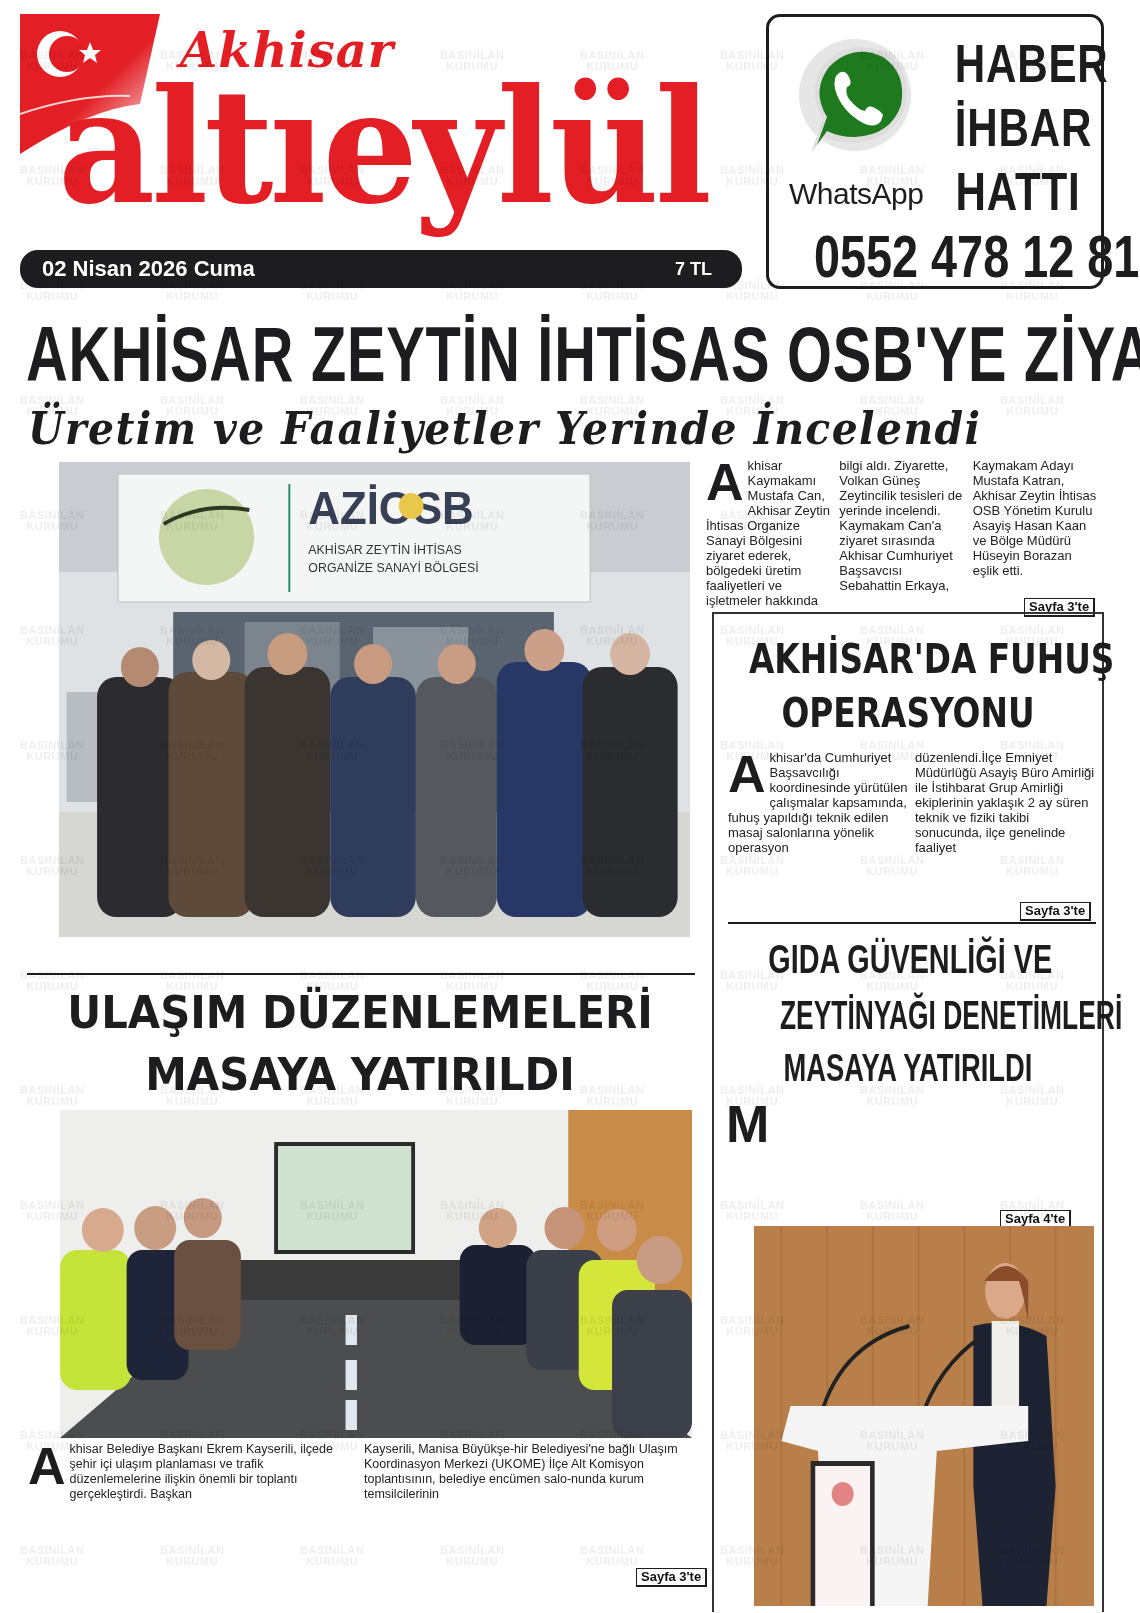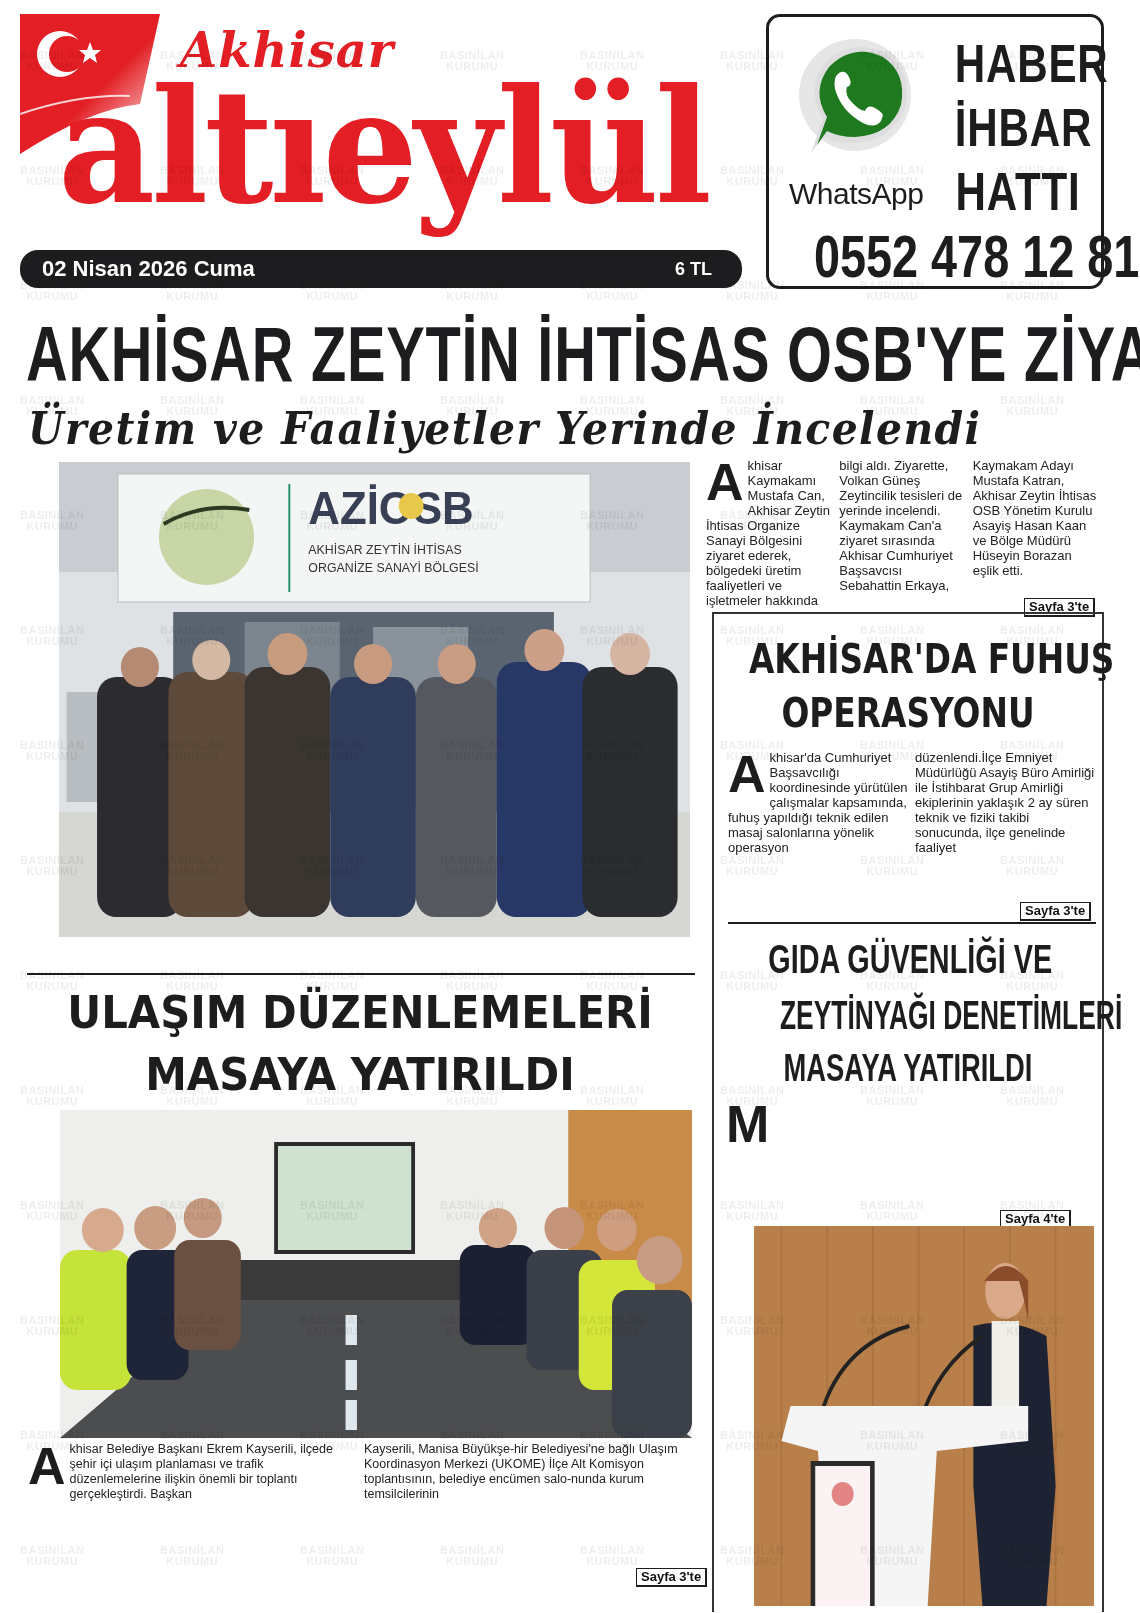--- a/index.html
+++ b/index.html
@@ -61,21 +61,21 @@
     <path d="M0 0 L140 0 L120 90 Q70 95 0 140 Z" fill="url(#flagfade)"></path>
     <path d="M0 100 Q60 80 110 82" stroke="#fff" stroke-width="2" fill="none" opacity="0.8"></path>
     <circle cx="40" cy="40" r="23" fill="#fff"></circle>
     <circle cx="47" cy="40" r="18" fill="#e31e24"></circle>
     <polygon points="70,28 73,36 81,36 75,41 77,49 70,44 63,49 65,41 59,36 67,36" fill="#fff"></polygon>
   </svg>
   <div class="brand-small">Akhisar</div>
   <div class="brand-big">altıeylül</div>
   <div class="date-bar">
     <span>02 Nisan 2026 Cuma</span>
-    <span class="price">6 TL</span>
+    <span class="price">7 TL</span>
   </div>
 </div>
 
 <div class="wa-box">
   <svg class="wa-logo" viewBox="0 0 130 130">
     <circle cx="66" cy="60" r="56" fill="#e6e6e6"></circle>
     <path d="M22 118 L34 84 Q16 54 36 28 Q62 2 96 18 Q124 36 116 72 Q104 106 64 108 Q46 108 34 102 Z" fill="#ddd"></path>
     <path d="M28 110 L38 82 Q22 56 40 32 Q64 8 94 22 Q118 38 112 70 Q102 100 66 102 Q50 102 38 96 Z" fill="#1f7a1f"></path>
     <path d="M50 38 Q44 42 46 54 Q52 76 74 88 Q86 94 92 86 L94 80 Q92 76 84 72 Q78 70 76 76 Q70 76 60 64 Q56 58 58 52 Q64 50 60 42 Q56 34 50 38 Z" fill="#fff"></path>
   </svg>

